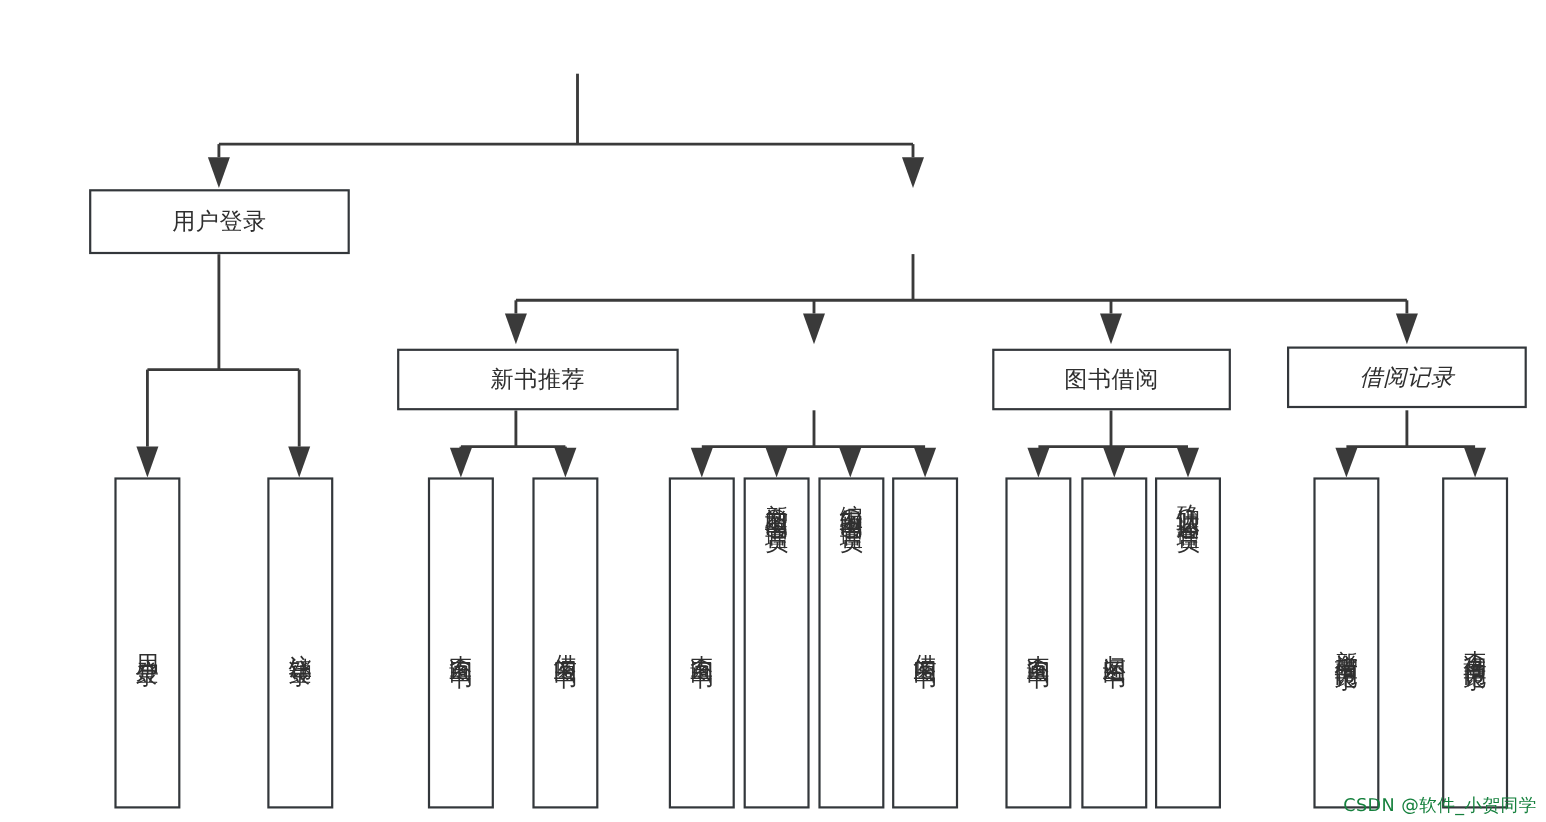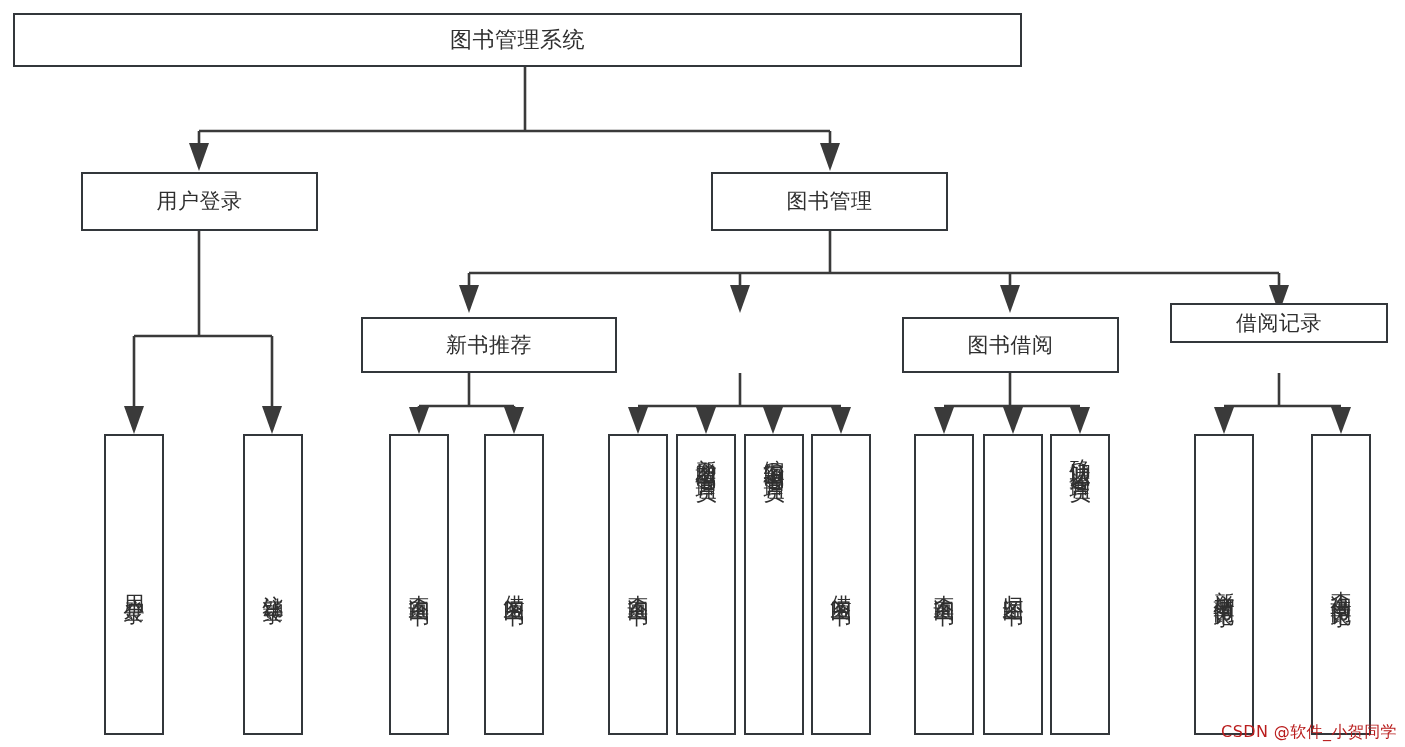--- a/index.html
+++ b/index.html
@@ -73,21 +73,21 @@
   .node.leaf.center {
     align-items: center;
     padding-top: 0;
   }
   
   #watermark {
     position: absolute;
     right: 8px;
     bottom: 4px;
     font-size: 16px;
-    color: #b91c1c;
+    color: #15803d;
     white-space: nowrap;
     letter-spacing: 0.4px;
   }
 </style>
 </head>
 <body>
 
 <div id="canvas">
 
   <svg id="wires" viewBox="0 0 1405 747" xmlns="http://www.w3.org/2000/svg">
@@ -138,42 +138,36 @@
     <polygon points="934,407 954,407 944,434"></polygon>
     <polygon points="1003,407 1023,407 1013,434"></polygon>
     <polygon points="1070,407 1090,407 1080,434"></polygon>
 
     <line x1="1279" y1="373" x2="1279" y2="406"></line>
     <line x1="1224" y1="406" x2="1341" y2="406"></line>
     <polygon points="1214,407 1234,407 1224,434"></polygon>
     <polygon points="1331,407 1351,407 1341,434"></polygon>
   </svg>
 
-  <div class="node root" style="left:13px; top:13px; width:1009px; height:54px;">
-    <span class="label">图书管理系统</span>
-  </div>
 
   <div class="node lvl2" style="left:81px; top:172px; width:237px; height:59px;">
     <span class="label">用户登录</span>
   </div>
 
-  <div class="node lvl2" style="left:711px; top:172px; width:237px; height:59px;">
-    <span class="label">图书管理</span>
-  </div>
 
   <div class="node lvl3" style="left:361px; top:317px; width:256px; height:56px;">
     <span class="label">新书推荐</span>
   </div>
 
 
   <div class="node lvl3" style="left:902px; top:317px; width:217px; height:56px;">
     <span class="label">图书借阅</span>
   </div>
 
-  <div class="node lvl3" style="left:1170px; top:303px; width:218px; height:40px;">
+  <div class="node lvl3" style="left:1170px; top:315px; width:218px; height:56px;font-style:italic;">
     <span class="label">借阅记录</span>
   </div>
 
   <div class="node leaf center" style="left:104px; top:434px; width:60px; height:301px;">
     <span class="label">用户登录</span>
   </div>
 
   <div class="node leaf center" style="left:243px; top:434px; width:60px; height:301px;">
     <span class="label">注销登录</span>
   </div>

